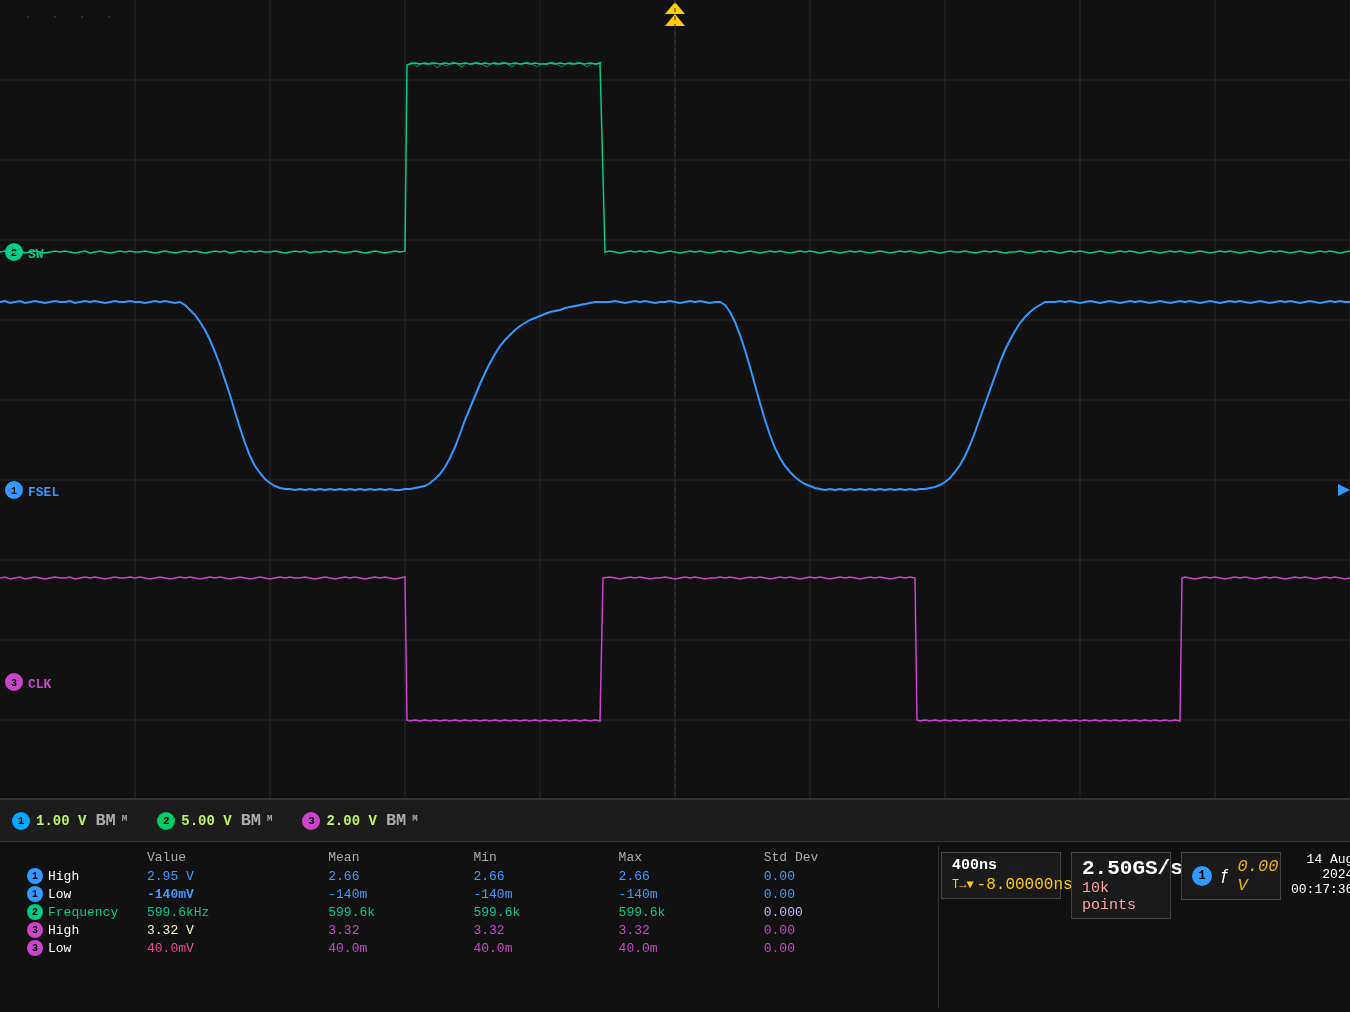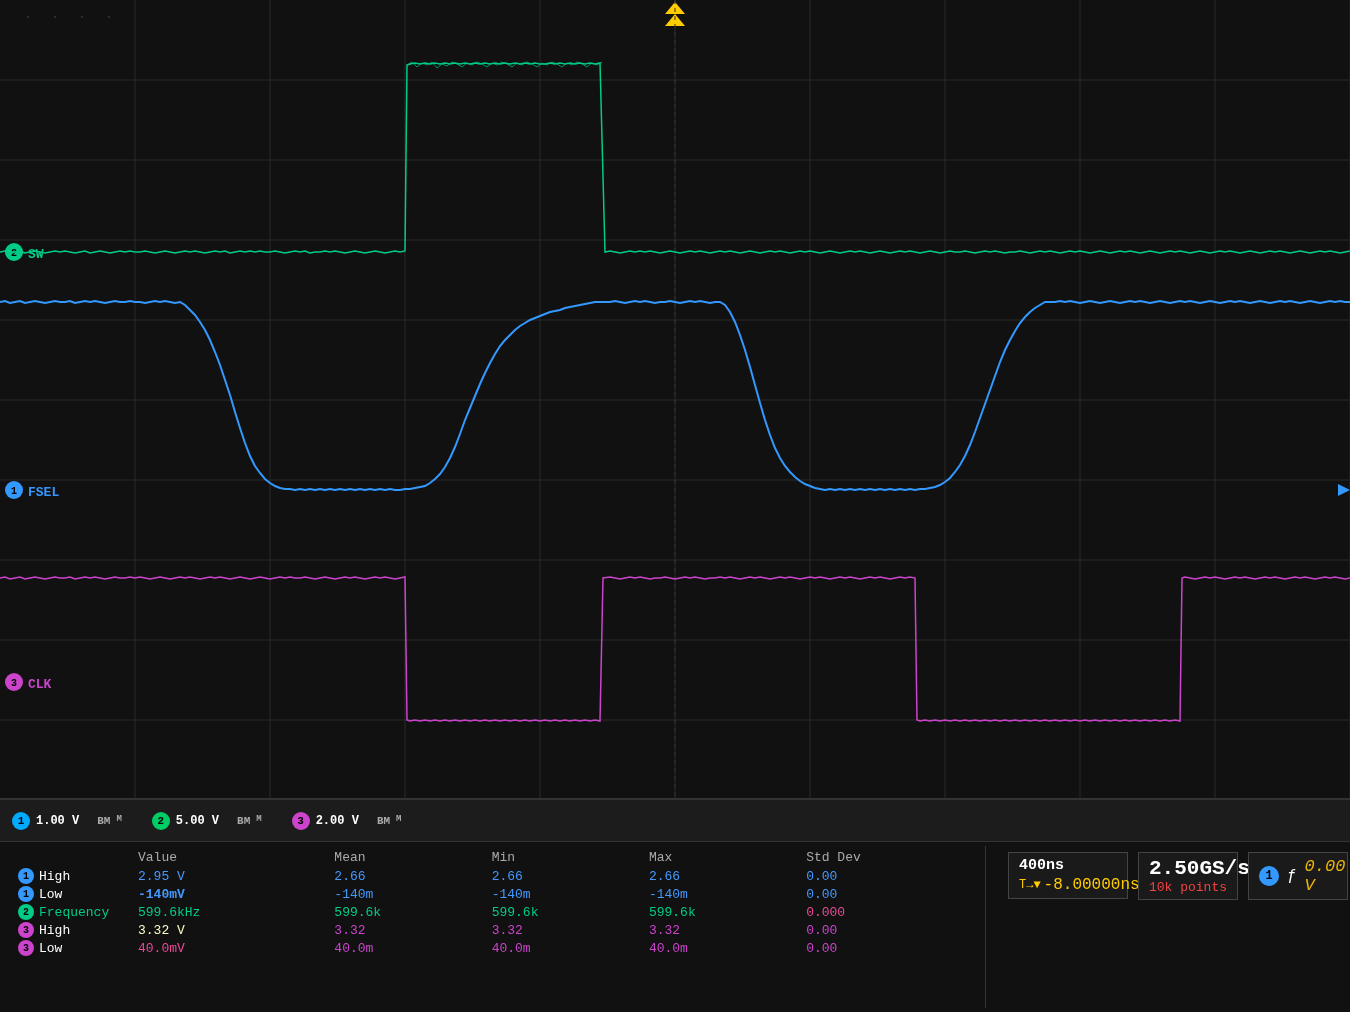--- a/index.html
+++ b/index.html
@@ -78,33 +78,33 @@
       justify-content: center;
       font-size: 11px;
       font-weight: bold;
       color: #000;
     }
 
     .ch1-color { background: #00aaff; }
     .ch2-color { background: #00cc66; }
     .ch3-color { background: #cc44cc; }
 
-    .ch-label { color: #ffffff; font-size: 12px; }
-    .ch-bm { color: #aaa; font-size: 11px; margin-left: 12px; }
+    .ch-label { color: #bef264; font-size: 14px; }
+    .ch-bm { color: #aaa; font-size: 17px; margin-left: 3px; }
 
     
     #measurements-area {
       flex: 1;
       display: flex;
       padding: 4px 0;
     }
 
     #measurements-table {
       flex: 1;
-      padding: 2px 10px;
+      padding: 2px 19px;
     }
 
     .meas-table {
       width: 100%;
       border-collapse: collapse;
       font-size: 13px;
     }
 
     .meas-table th {
       color: #aaa;
@@ -127,25 +127,25 @@
       align-items: center;
       justify-content: center;
       font-size: 10px;
       font-weight: bold;
       color: #000;
       flex-shrink: 0;
     }
 
     
     #right-info {
-      width: 365px;
+      width: 412px;
       display: flex;
       flex-direction: row;
       align-items: flex-start;
-      padding: 6px 22px;
+      padding: 6px 2px;
       gap: 10px;
       border-left: 1px solid #333;
     }
 
     .info-box {
       border: 1px solid #444;
       background: #1a1a1a;
       padding: 4px 10px;
       display: flex;
       flex-direction: column;
@@ -390,21 +390,21 @@
               <td>
                 <div class="meas-label-cell">
                   <span class="meas-circle" style="background:#00cc88;">2</span>
                   <span style="color:#00cc88;">Frequency</span>
                 </div>
               </td>
               <td style="color:#00cc88;">599.6kHz</td>
               <td style="color:#00cc88;">599.6k</td>
               <td style="color:#00cc88;">599.6k</td>
               <td style="color:#00cc88;">599.6k</td>
-              <td style="color:#ec4899;">0.000</td>
+              <td style="color:#c4b5fd;">0.000</td>
             </tr>
 
             <tr>
               <td>
                 <div class="meas-label-cell">
                   <span class="meas-circle" style="background:#cc44cc;">3</span>
                   <span style="color:#fff;">High</span>
                 </div>
               </td>
               <td style="color:#fef9c3;">3.32 V</td>
@@ -436,21 +436,21 @@
         <div class="info-box" style="min-width:120px;">
           <div style="color:#fff; font-size:15px; font-weight:bold;">400ns</div>
           <div style="display:flex; align-items:center; gap:3px; margin-top:2px;">
             <span style="color:#ffcc00; font-size:12px;">T→▼</span>
             <span style="color:#ffcc00; font-size:16px;">-8.00000ns</span>
           </div>
         </div>
 
         <div class="info-box" style="min-width:100px;">
           <div style="color:#fff; font-size:21px; font-weight:bold;">2.50GS/s</div>
-          <div style="color:#ef4444; font-size:13px;">10k points</div>
+          <div style="color:#fca5a5; font-size:15px;">10k points</div>
         </div>
 
         <div class="info-box" style="min-width:100px; flex-direction:row; align-items:center; gap:8px;">
           <span class="meas-circle" style="background:#3399ff; width:20px; height:20px; font-size:12px;">1</span>
           <span style="color:#fff; font-size:16px;">ƒ</span>
           <span style="color:#eab308; font-size:17px;font-style:italic;">0.00 V</span>
         </div>
 
         <div style="margin-left:auto; text-align:right; display:flex; flex-direction:column; justify-content:flex-end; padding-bottom:4px;">
           <div style="color:#fff; font-size:13px;">14 Aug 2024</div>

